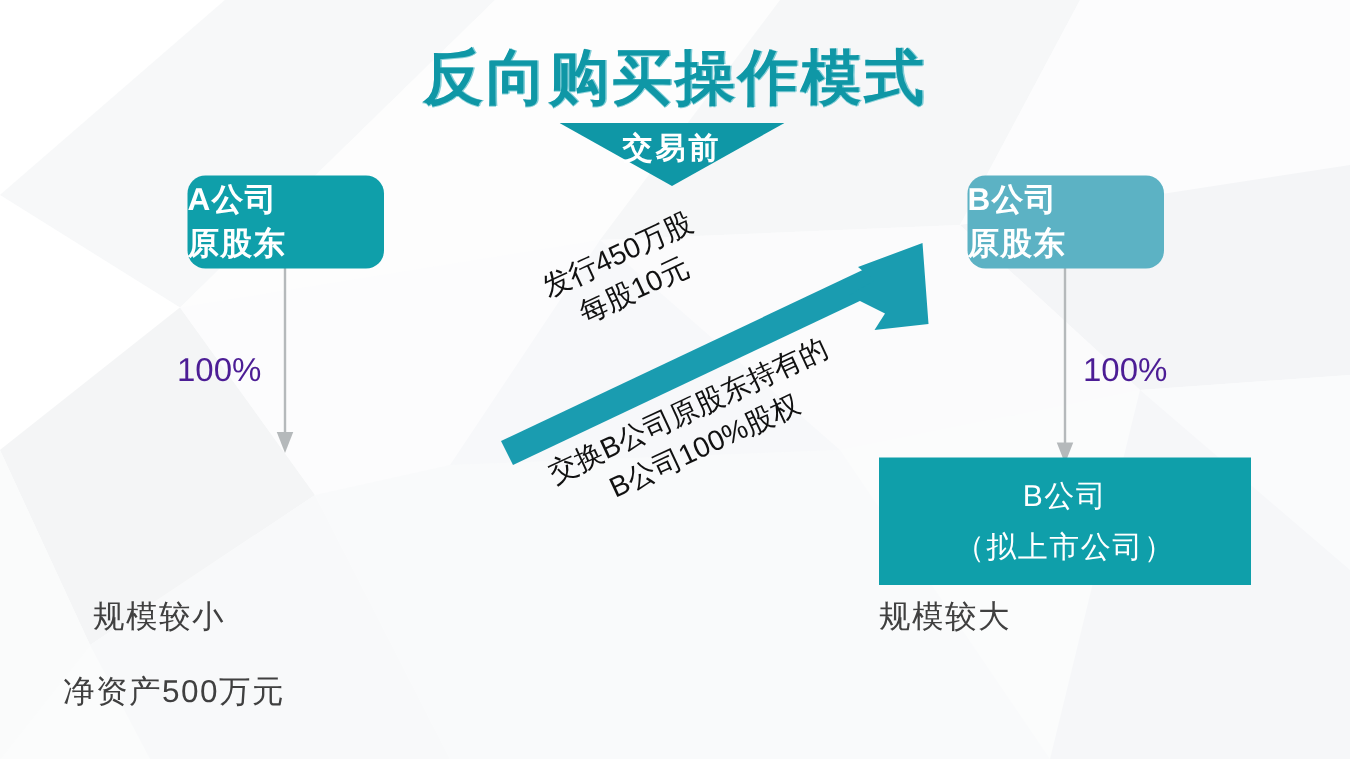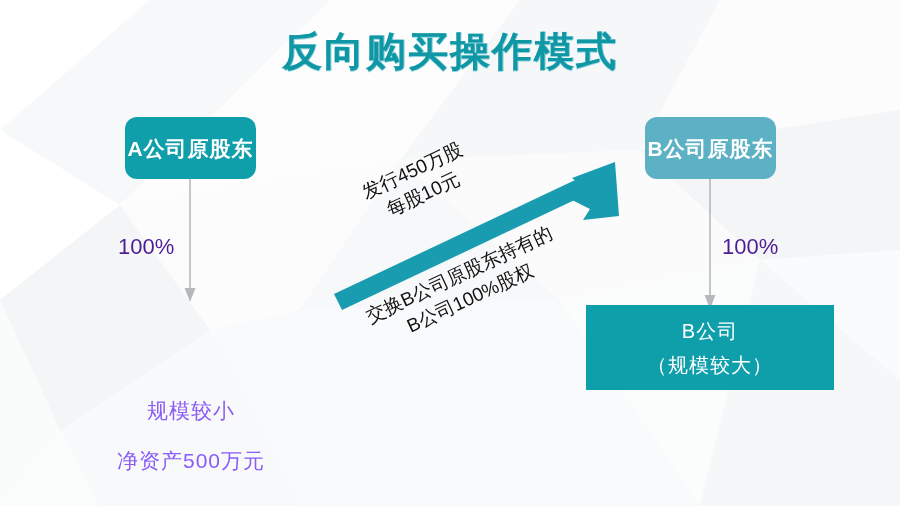--- a/index.html
+++ b/index.html
@@ -67,22 +67,22 @@
   
   .holder-box {
     position: absolute;
     border-radius: 12px;
     color: #ffffff;
     font-size: 21px;
     font-weight: bold;
     line-height: 29px;
     text-align: center;
     display: flex;
-    flex-direction: row;
-    align-items: center;
+    flex-direction: column;
+    align-items: flex-start;
     justify-content: center;
     letter-spacing: 1px;
     z-index: 5;
   }
   #box-a-holder {
     left: 125px; top: 117px;
     width: 131px; height: 62px;
     background: #0f9faa;
   }
   #box-b-holder {
@@ -111,23 +111,23 @@
     width: 258px; height: 87px;
   }
   #box-b-company {
     left: 586px; top: 305px;
     width: 248px; height: 85px;
   }
 
   
   .caption {
     position: absolute;
-    color: #8b5cf6;
+    color: #404040;
     font-size: 21px;
-    text-align: center;
+    text-align: left;
     letter-spacing: 1px;
     z-index: 5;
   }
   #cap-a-1 { left: 62px; top: 397px; width: 258px; }
   #cap-a-2 { left: 42px; top: 447px; width: 298px; }
   #cap-b-1 { left: 586px; top: 397px; width: 248px; }
   #cap-b-2 { left: 566px; top: 447px; width: 288px; }
 
   
   .vline-svg {
@@ -196,20 +196,24 @@
     <polygon points="900,250 760,260 900,380" fill="#fafbfc"></polygon>
     <polygon points="760,260 900,380 900,506 700,506" fill="#f6f7f9"></polygon>
     <polygon points="640,150 760,260 560,300 400,160" fill="#fbfbfc"></polygon>
     <polygon points="120,205 400,160 300,310 210,330" fill="#fcfcfd"></polygon>
     <polygon points="210,330 300,310 560,300 700,506 300,506" fill="#f9fafb"></polygon>
     <polygon points="300,310 560,300 400,160" fill="#f7f8fa"></polygon>
   </svg>
 
   <div id="title">反向购买操作模式</div>
 
+  <div id="banner-wrap">
+    <div id="banner-shape"></div>
+    <div id="banner-label">交易前</div>
+  </div>
 
   <div class="holder-box" id="box-a-holder">
     <span>A公司</span>
     <span>原股东</span>
   </div>
 
   <div class="holder-box" id="box-b-holder">
     <span>B公司</span>
     <span>原股东</span>
   </div>
@@ -239,19 +243,20 @@
     <div>每股10元</div>
   </div>
   <div class="arrow-label" id="arrow-label-bottom">
     <div>交换B公司原股东持有的</div>
     <div>B公司100%股权</div>
   </div>
 
 
   <div class="company-box" id="box-b-company">
     <span>B公司</span>
-    <span>（规模较大）</span>
+    <span>（拟上市公司）</span>
   </div>
 
   <div class="caption" id="cap-a-1">规模较小</div>
   <div class="caption" id="cap-a-2">净资产500万元</div>
+  <div class="caption" id="cap-b-1">规模较大</div>
 
 </div>
 
 </body></html>

